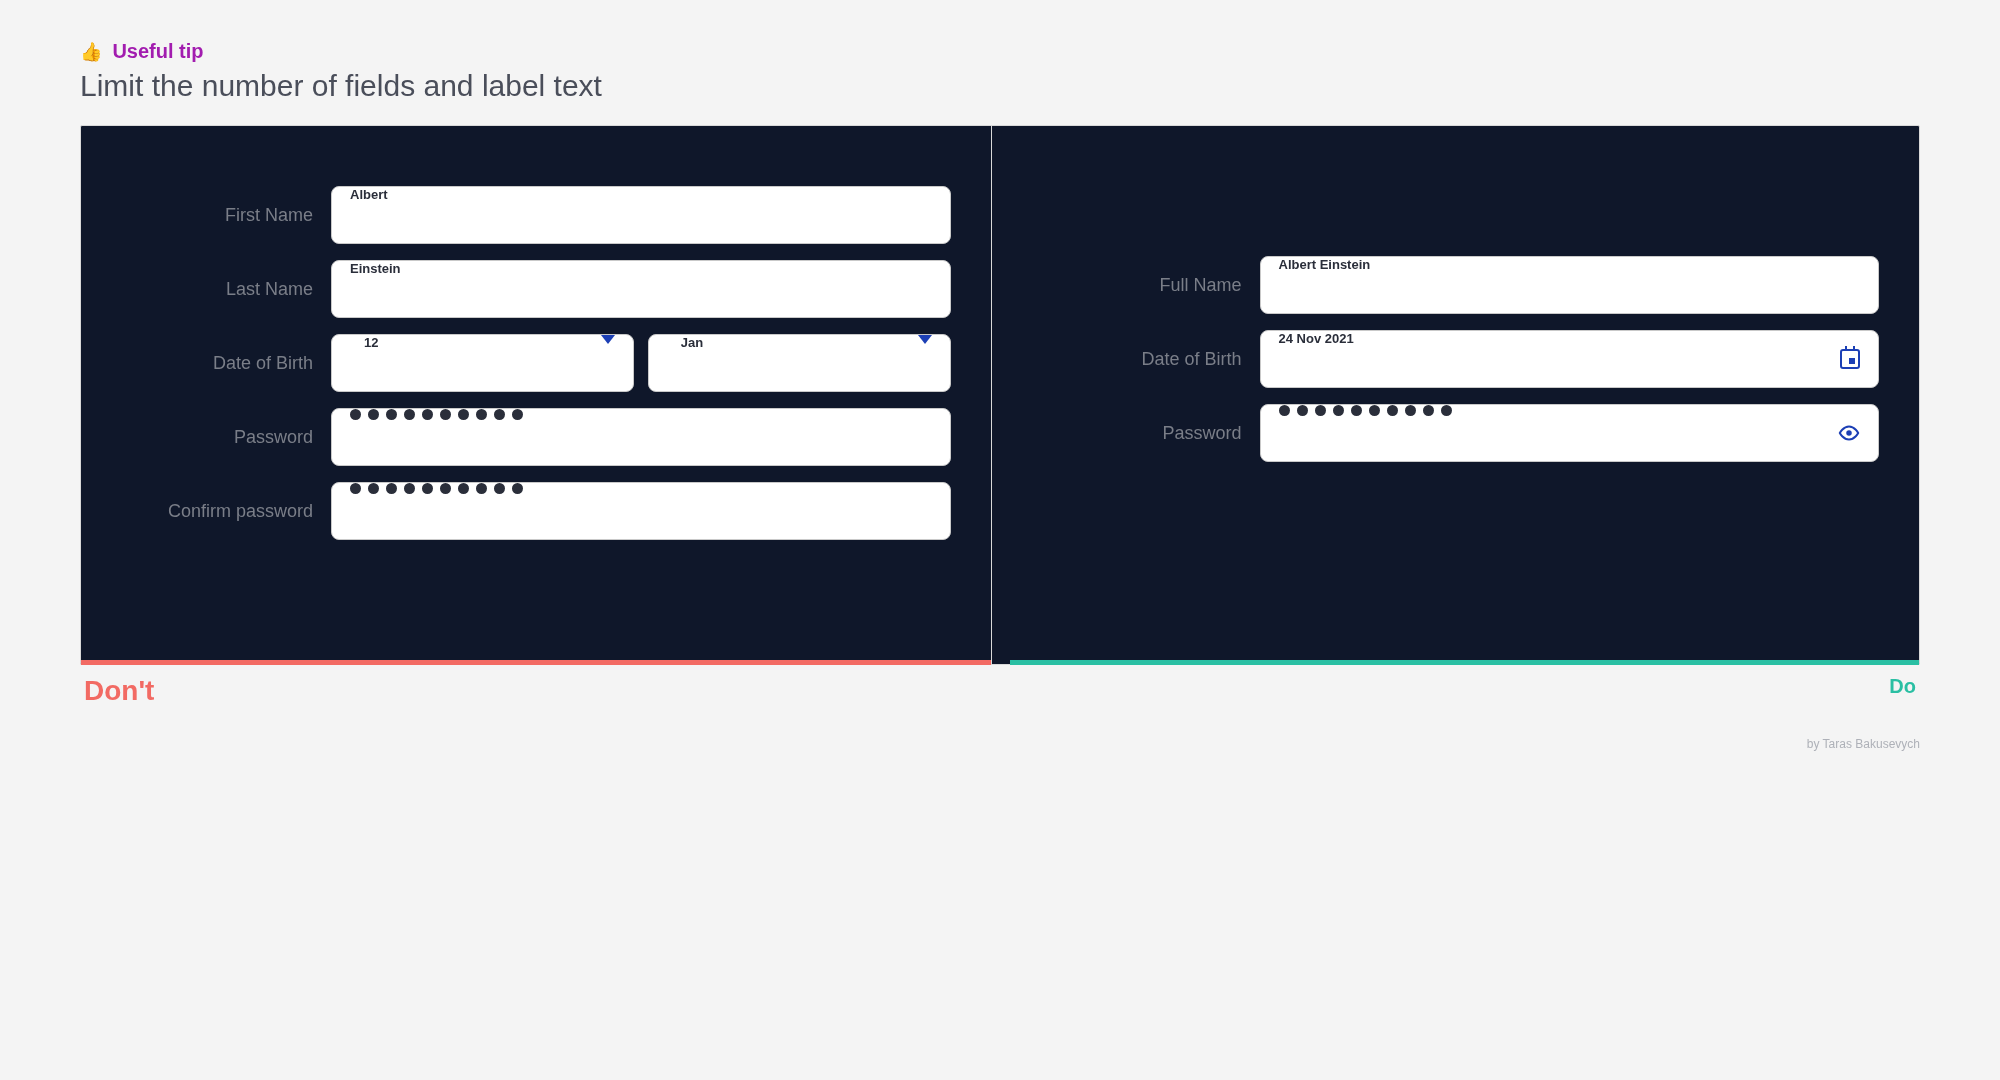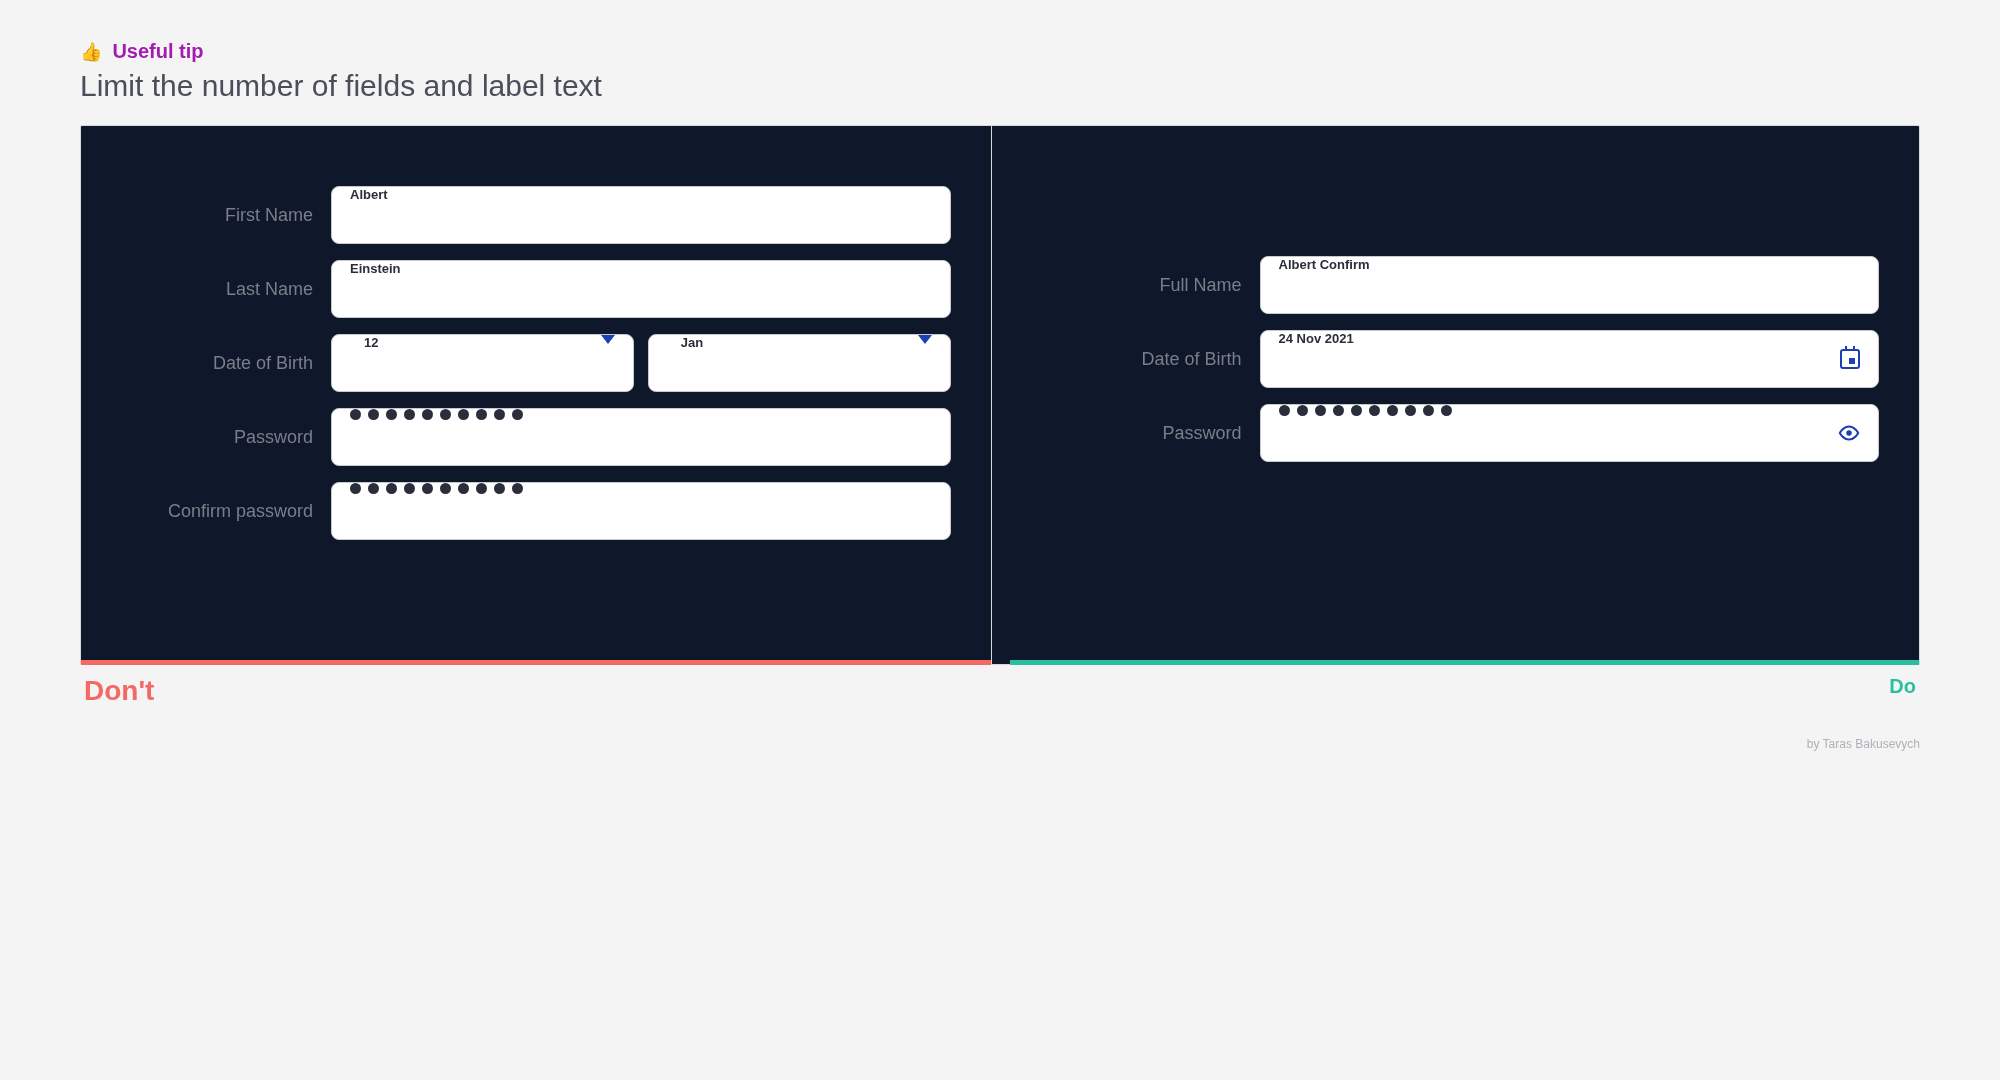--- a/index.html
+++ b/index.html
@@ -204,21 +204,21 @@
 
     <div class="accent-bar"></div>
   </div>
 
   <div class="panel right" style="padding-top:130px;margin-left:18px;">
 
     <div class="form-row">
       <div class="form-label">Full Name</div>
       <div class="field-wrap">
         <div class="text-input">
-          <span>Albert Confirm</span>
+          <span>Albert Einstein</span>
         </div>
       </div>
     </div>
 
     <div class="form-row">
       <div class="form-label">Date of Birth</div>
       <div class="field-wrap">
         <div class="combo-input">
           <span>24 Nov 2021</span>
           <span class="right-icon">

